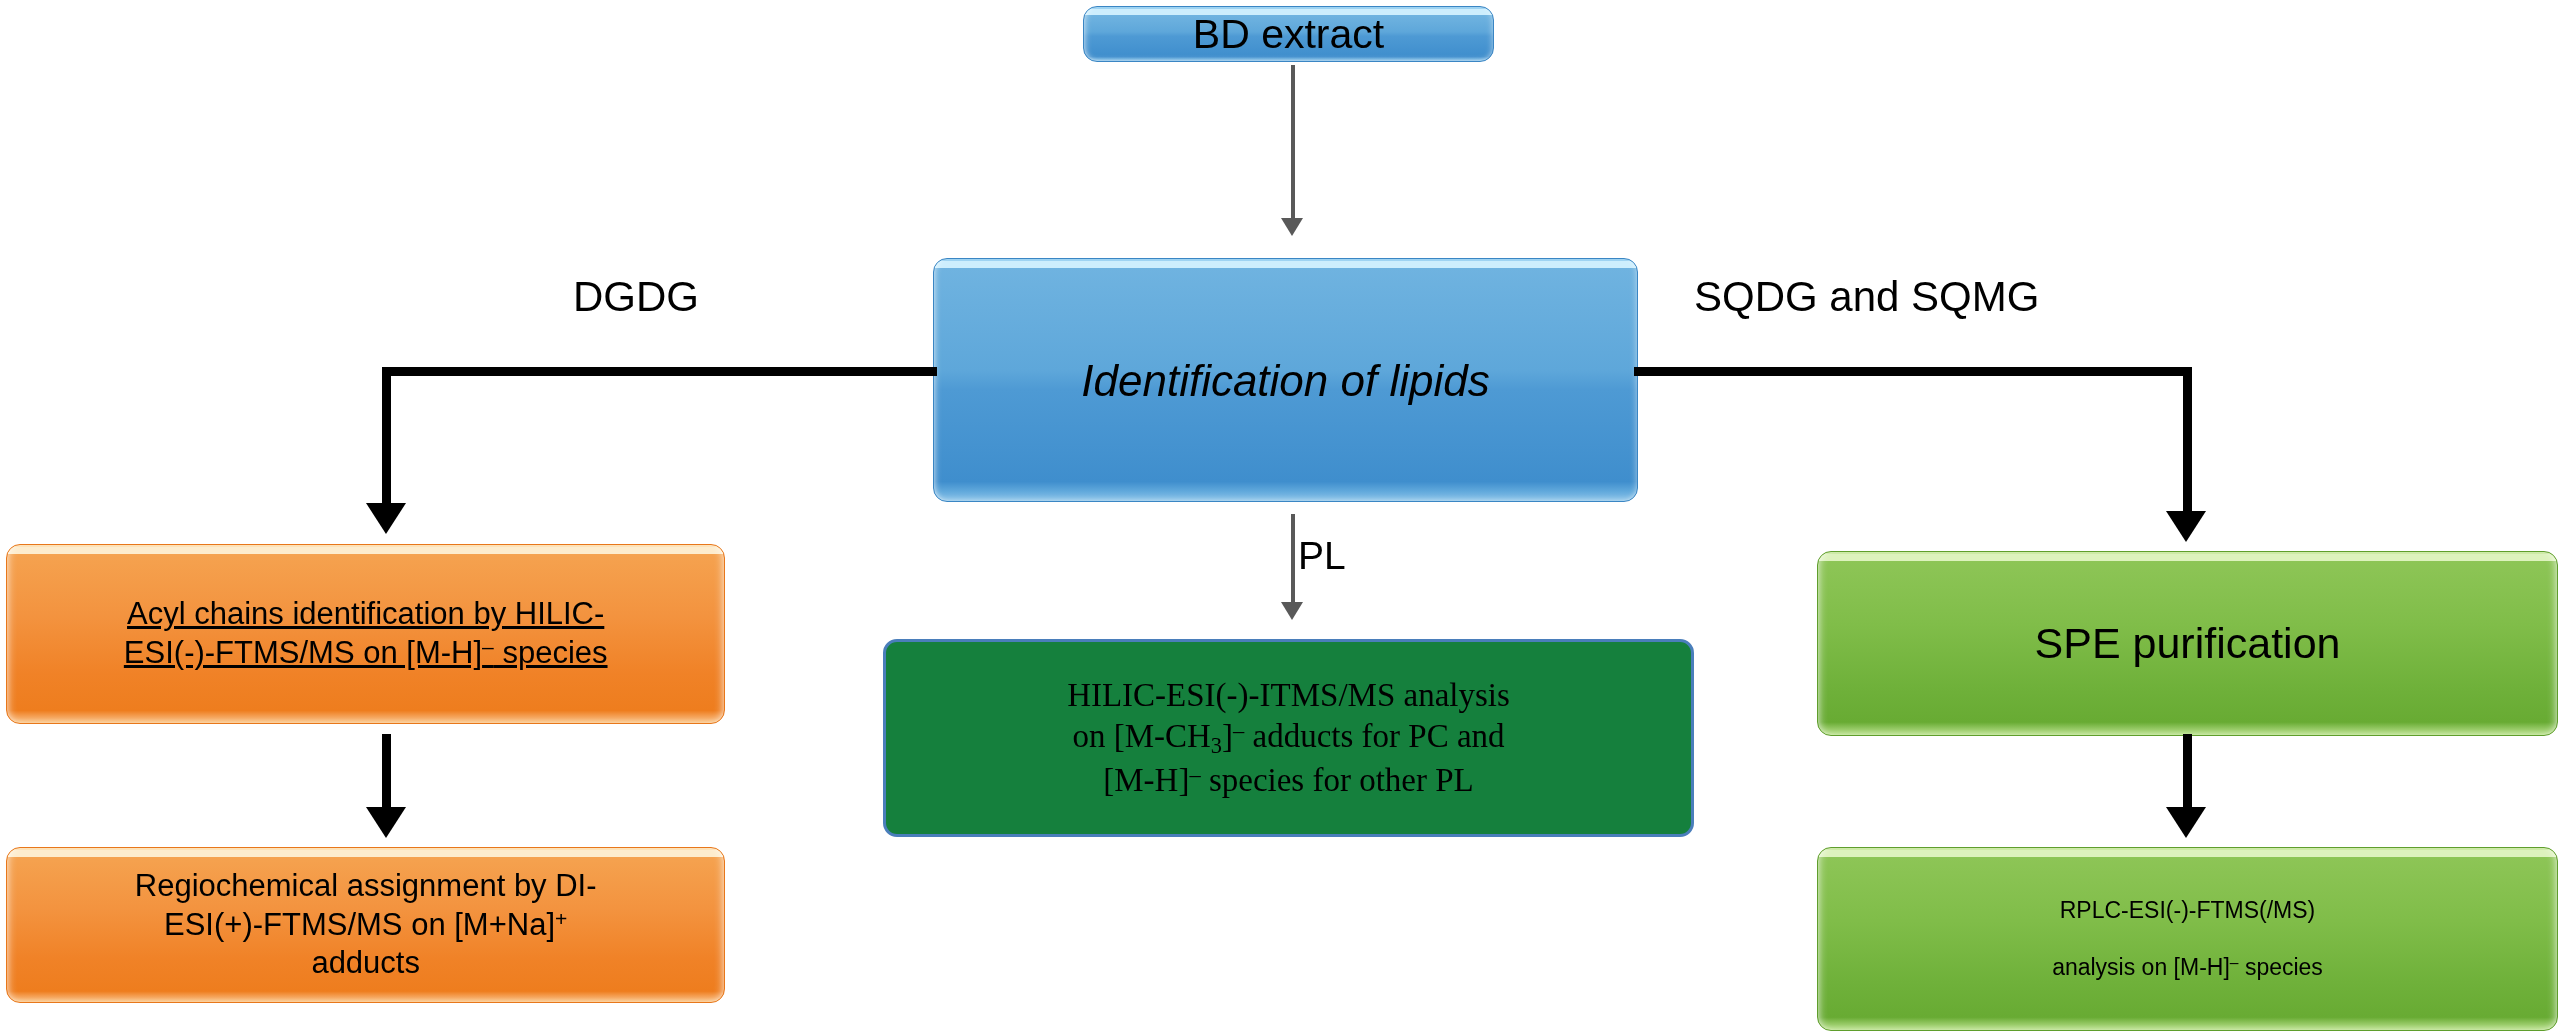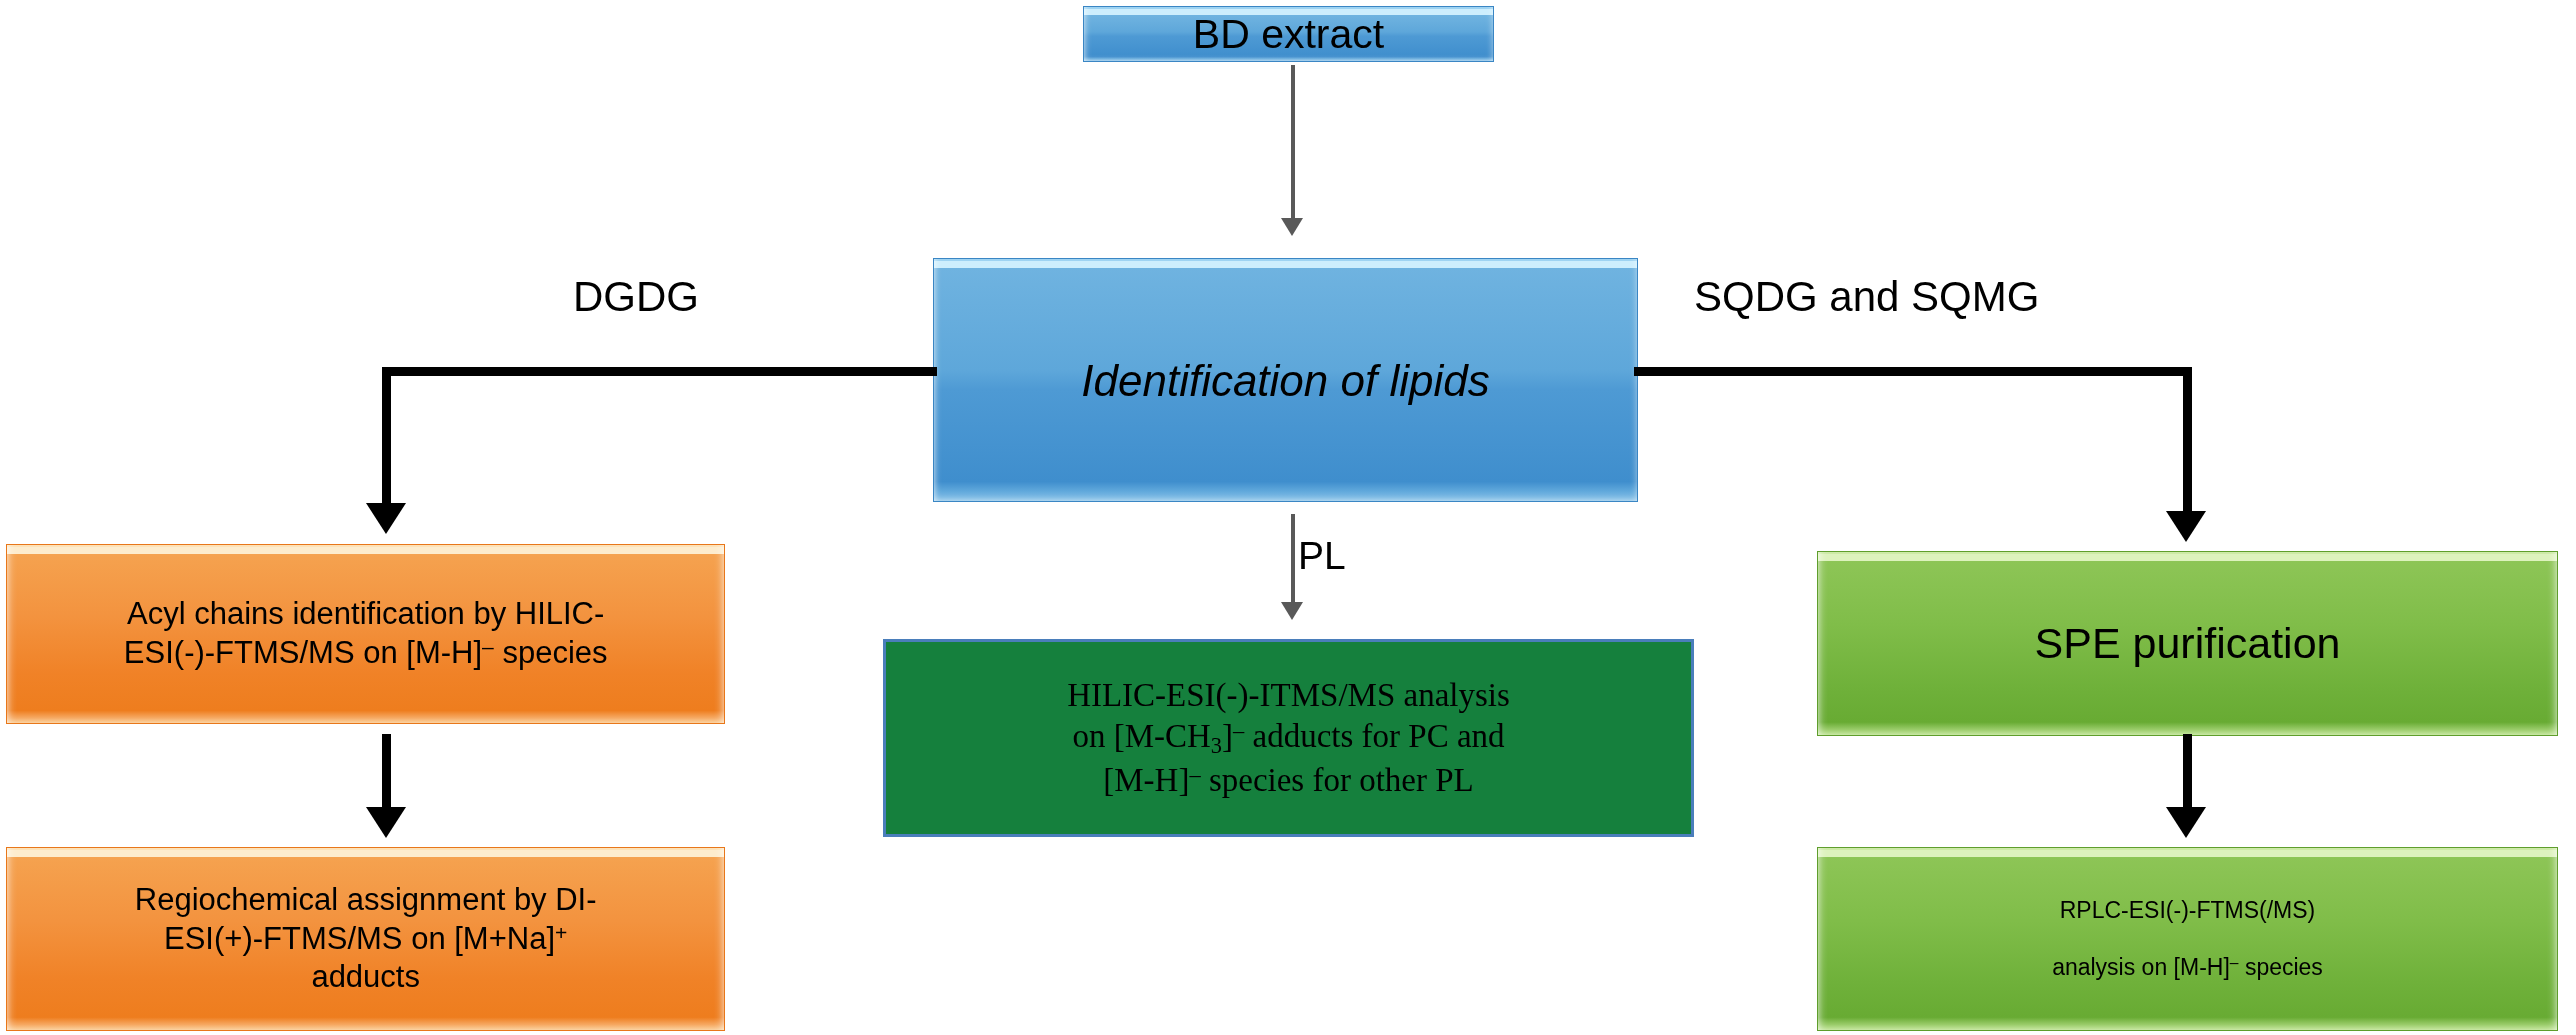--- a/index.html
+++ b/index.html
@@ -20,20 +20,21 @@
   .node {
     position: absolute;
     box-sizing: border-box;
     display: flex;
     align-items: center;
     justify-content: center;
     text-align: center;
     color: #000000;
     line-height: 1.25;
     padding: 9px 14px;
+    border-radius: 14px;
   }
   .node .txt { width: 100%; }
 
   
   .node.blue {
     background:
       linear-gradient(to bottom,
         #9ed3f2 0px, #9ed3f2 2.3px,
         #cdeefd 2.3px, #cdeefd 8.5px,
         #6fb3e0 8.5px,
@@ -139,31 +140,31 @@
       <span>Identification of lipids</span><br>
     </span>
   </div>
 
   <div class="edge-label" style="left:573px; top:273px; font-size:42px;">DGDG</div>
 
   <div class="hline" style="left:387px; top:367px; width:550px; height:8.5px;"></div>
   <div class="vline" style="left:382px; top:367px; width:8.5px; height:139px;"></div>
   <div class="arrowhead thick" style="left:366px; top:503px;"></div>
 
-  <div class="node orange" style="left:6.2px; top:544px; width:719px; height:180px; font-size:31px;">
+  <div class="node orange" style="left:6.2px; top:544px; width:719px; height:180px; font-size:31px;text-decoration:underline;">
     <span class="txt">
       <span>Acyl chains identification by HILIC-</span><br>
       <span>ESI(-)-FTMS/MS on [M-H]</span><sup>–</sup><span> species</span>
     </span>
   </div>
 
   <div class="vline" style="left:382px; top:734px; width:8.5px; height:76px;"></div>
   <div class="arrowhead thick" style="left:366px; top:807px;"></div>
 
-  <div class="node orange" style="left:6.2px; top:847px; width:719px; height:184px; font-size:31px;">
+  <div class="node orange" style="left:6.2px; top:847px; width:719px; height:156px; font-size:31px;">
     <span class="txt">
       <span>Regiochemical assignment by DI-</span><br>
       <span>ESI(+)-FTMS/MS on [M+Na]</span><sup>+</sup><br>
       <span>adducts</span>
     </span>
   </div>
 
   <div class="vline thin" style="left:1291px; top:514px; width:3.9px; height:91px;"></div>
   <div class="arrowhead thin" style="left:1281px; top:602px;"></div>
   <div class="edge-label" style="left:1298px; top:534px; font-size:39px;">PL</div>

